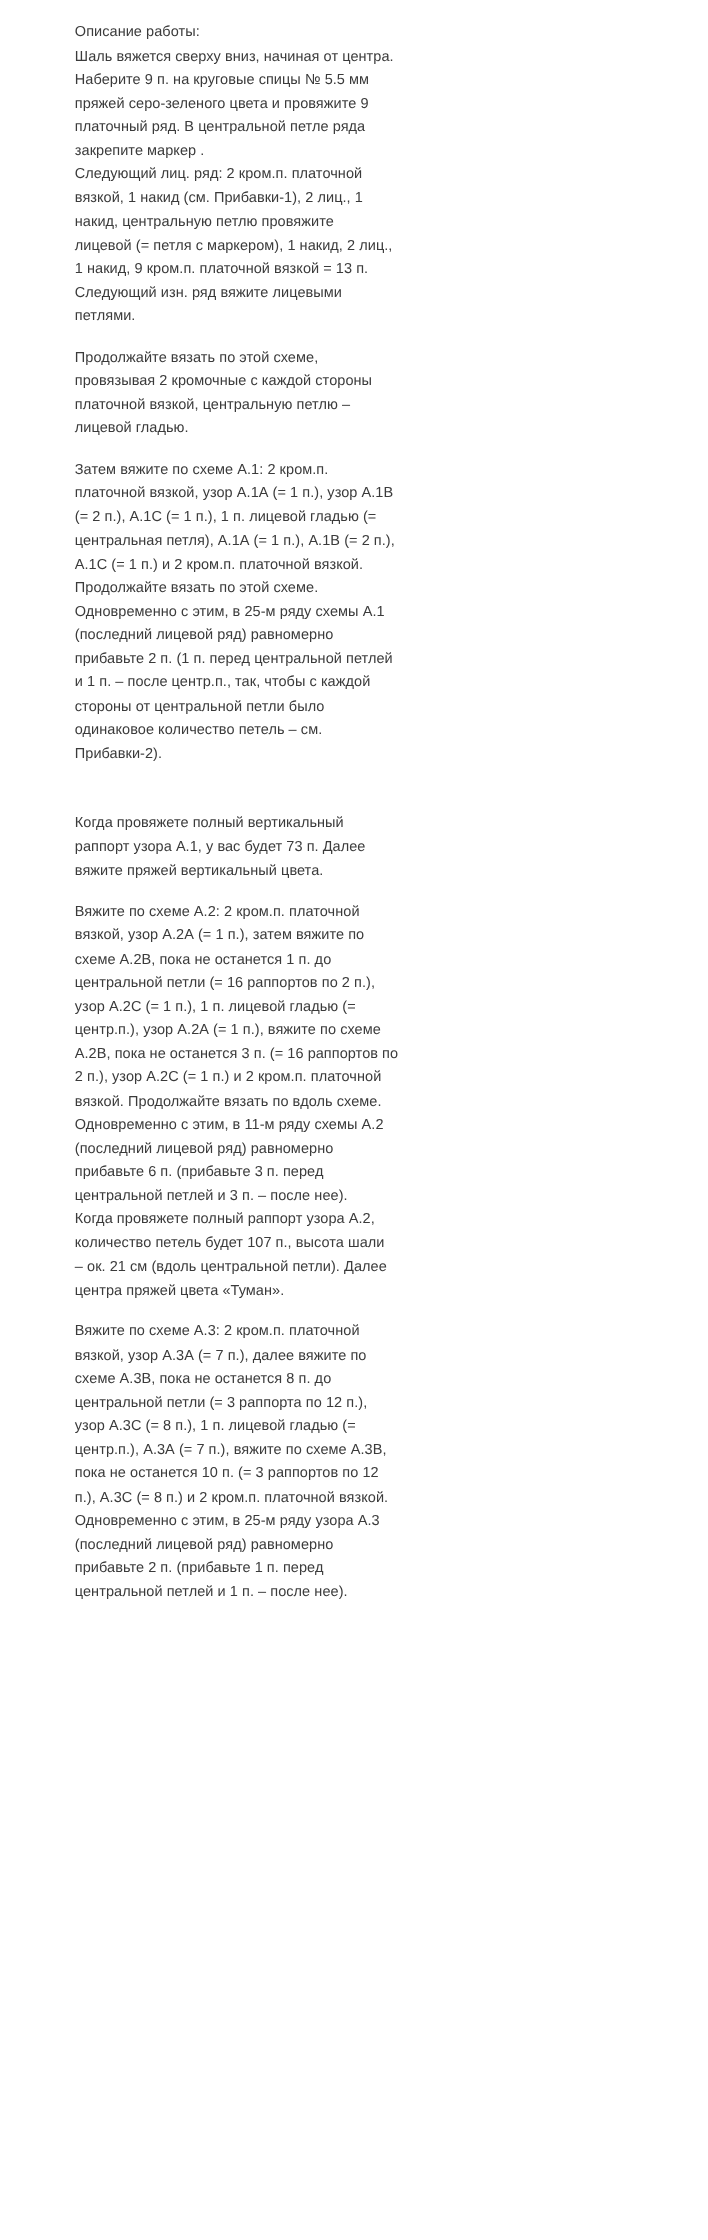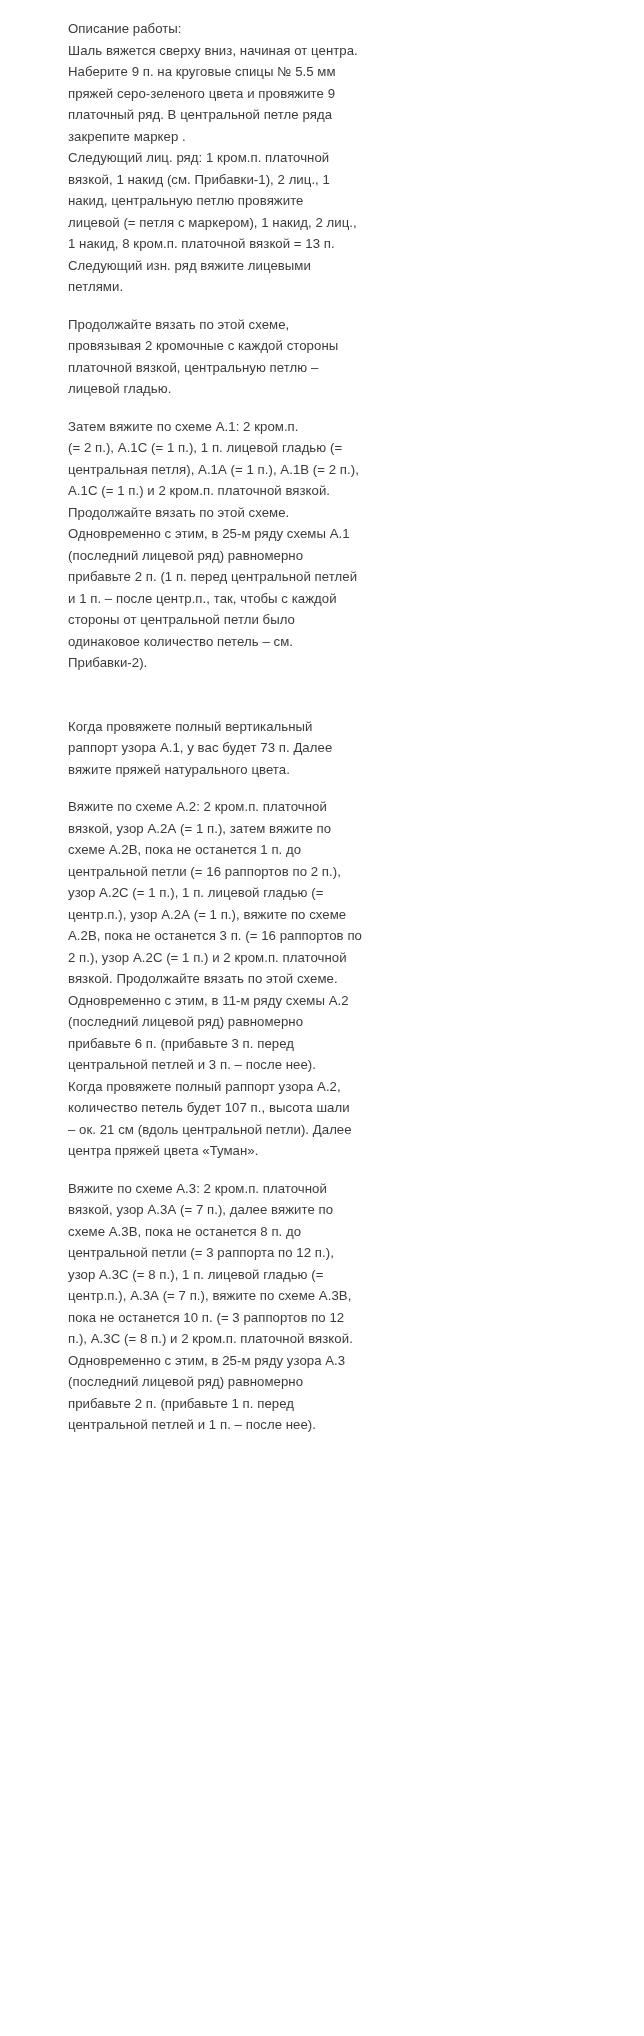--- a/index.html
+++ b/index.html
@@ -61,69 +61,70 @@
   <div class="gutter-left"></div>
   <div class="content">
 
     <div class="doc-block">
       <div class="doc-line">Описание работы:</div>
       <div class="doc-line">Шаль вяжется сверху вниз, начиная от центра.</div>
       <div class="doc-line">Наберите 9 п. на круговые спицы № 5.5 мм</div>
       <div class="doc-line">пряжей серо-зеленого цвета и провяжите 9</div>
       <div class="doc-line">платочный ряд. В центральной петле ряда</div>
       <div class="doc-line">закрепите маркер .</div>
-      <div class="doc-line">Следующий лиц. ряд: 1 кром.п. платочной</div>
+      <div class="doc-line">Следующий лиц. ряд: 2 кром.п. платочной</div>
       <div class="doc-line">вязкой, 1 накид (см. Прибавки-1), 2 лиц., 1</div>
       <div class="doc-line">накид, центральную петлю провяжите</div>
       <div class="doc-line">лицевой (= петля с маркером), 1 накид, 2 лиц.,</div>
-      <div class="doc-line">1 накид, 8 кром.п. платочной вязкой = 13 п.</div>
+      <div class="doc-line">1 накид, 9 кром.п. платочной вязкой = 13 п.</div>
       <div class="doc-line">Следующий изн. ряд вяжите лицевыми</div>
       <div class="doc-line">петлями.</div>
     </div>
 
     <div class="doc-block">
       <div class="doc-line">Продолжайте вязать по этой схеме,</div>
       <div class="doc-line">провязывая 2 кромочные с каждой стороны</div>
       <div class="doc-line">платочной вязкой, центральную петлю –</div>
       <div class="doc-line">лицевой гладью.</div>
     </div>
 
     <div class="doc-block">
       <div class="doc-line">Затем вяжите по схеме А.1: 2 кром.п.</div>
+      <div class="doc-line">платочной вязкой, узор А.1А (= 1 п.), узор А.1В</div>
       <div class="doc-line">(= 2 п.), А.1С (= 1 п.), 1 п. лицевой гладью (=</div>
       <div class="doc-line">центральная петля), А.1А (= 1 п.), А.1В (= 2 п.),</div>
       <div class="doc-line">А.1С (= 1 п.) и 2 кром.п. платочной вязкой.</div>
       <div class="doc-line">Продолжайте вязать по этой схеме.</div>
       <div class="doc-line">Одновременно с этим, в 25-м ряду схемы А.1</div>
       <div class="doc-line">(последний лицевой ряд) равномерно</div>
       <div class="doc-line">прибавьте 2 п. (1 п. перед центральной петлей</div>
       <div class="doc-line">и 1 п. – после центр.п., так, чтобы с каждой</div>
       <div class="doc-line">стороны от центральной петли было</div>
       <div class="doc-line">одинаковое количество петель – см.</div>
       <div class="doc-line">Прибавки-2).</div>
     </div>
 
     <div class="spacer-lg"></div>
 
     <div class="doc-block">
       <div class="doc-line">Когда провяжете полный вертикальный</div>
       <div class="doc-line">раппорт узора А.1, у вас будет 73 п. Далее</div>
-      <div class="doc-line">вяжите пряжей натурального цвета.</div>
+      <div class="doc-line">вяжите пряжей вертикальный цвета.</div>
     </div>
 
     <div class="doc-block">
       <div class="doc-line">Вяжите по схеме А.2: 2 кром.п. платочной</div>
       <div class="doc-line">вязкой, узор А.2А (= 1 п.), затем вяжите по</div>
       <div class="doc-line">схеме А.2В, пока не останется 1 п. до</div>
       <div class="doc-line">центральной петли (= 16 раппортов по 2 п.),</div>
       <div class="doc-line">узор А.2С (= 1 п.), 1 п. лицевой гладью (=</div>
       <div class="doc-line">центр.п.), узор А.2А (= 1 п.), вяжите по схеме</div>
       <div class="doc-line">А.2В, пока не останется 3 п. (= 16 раппортов по</div>
       <div class="doc-line">2 п.), узор А.2С (= 1 п.) и 2 кром.п. платочной</div>
-      <div class="doc-line">вязкой. Продолжайте вязать по этой схеме.</div>
+      <div class="doc-line">вязкой. Продолжайте вязать по вдоль схеме.</div>
       <div class="doc-line">Одновременно с этим, в 11-м ряду схемы А.2</div>
       <div class="doc-line">(последний лицевой ряд) равномерно</div>
       <div class="doc-line">прибавьте 6 п. (прибавьте 3 п. перед</div>
       <div class="doc-line">центральной петлей и 3 п. – после нее).</div>
       <div class="doc-line">Когда провяжете полный раппорт узора А.2,</div>
       <div class="doc-line">количество петель будет 107 п., высота шали</div>
       <div class="doc-line">– ок. 21 см (вдоль центральной петли). Далее</div>
       <div class="doc-line">центра пряжей цвета «Туман».</div>
     </div>
 

